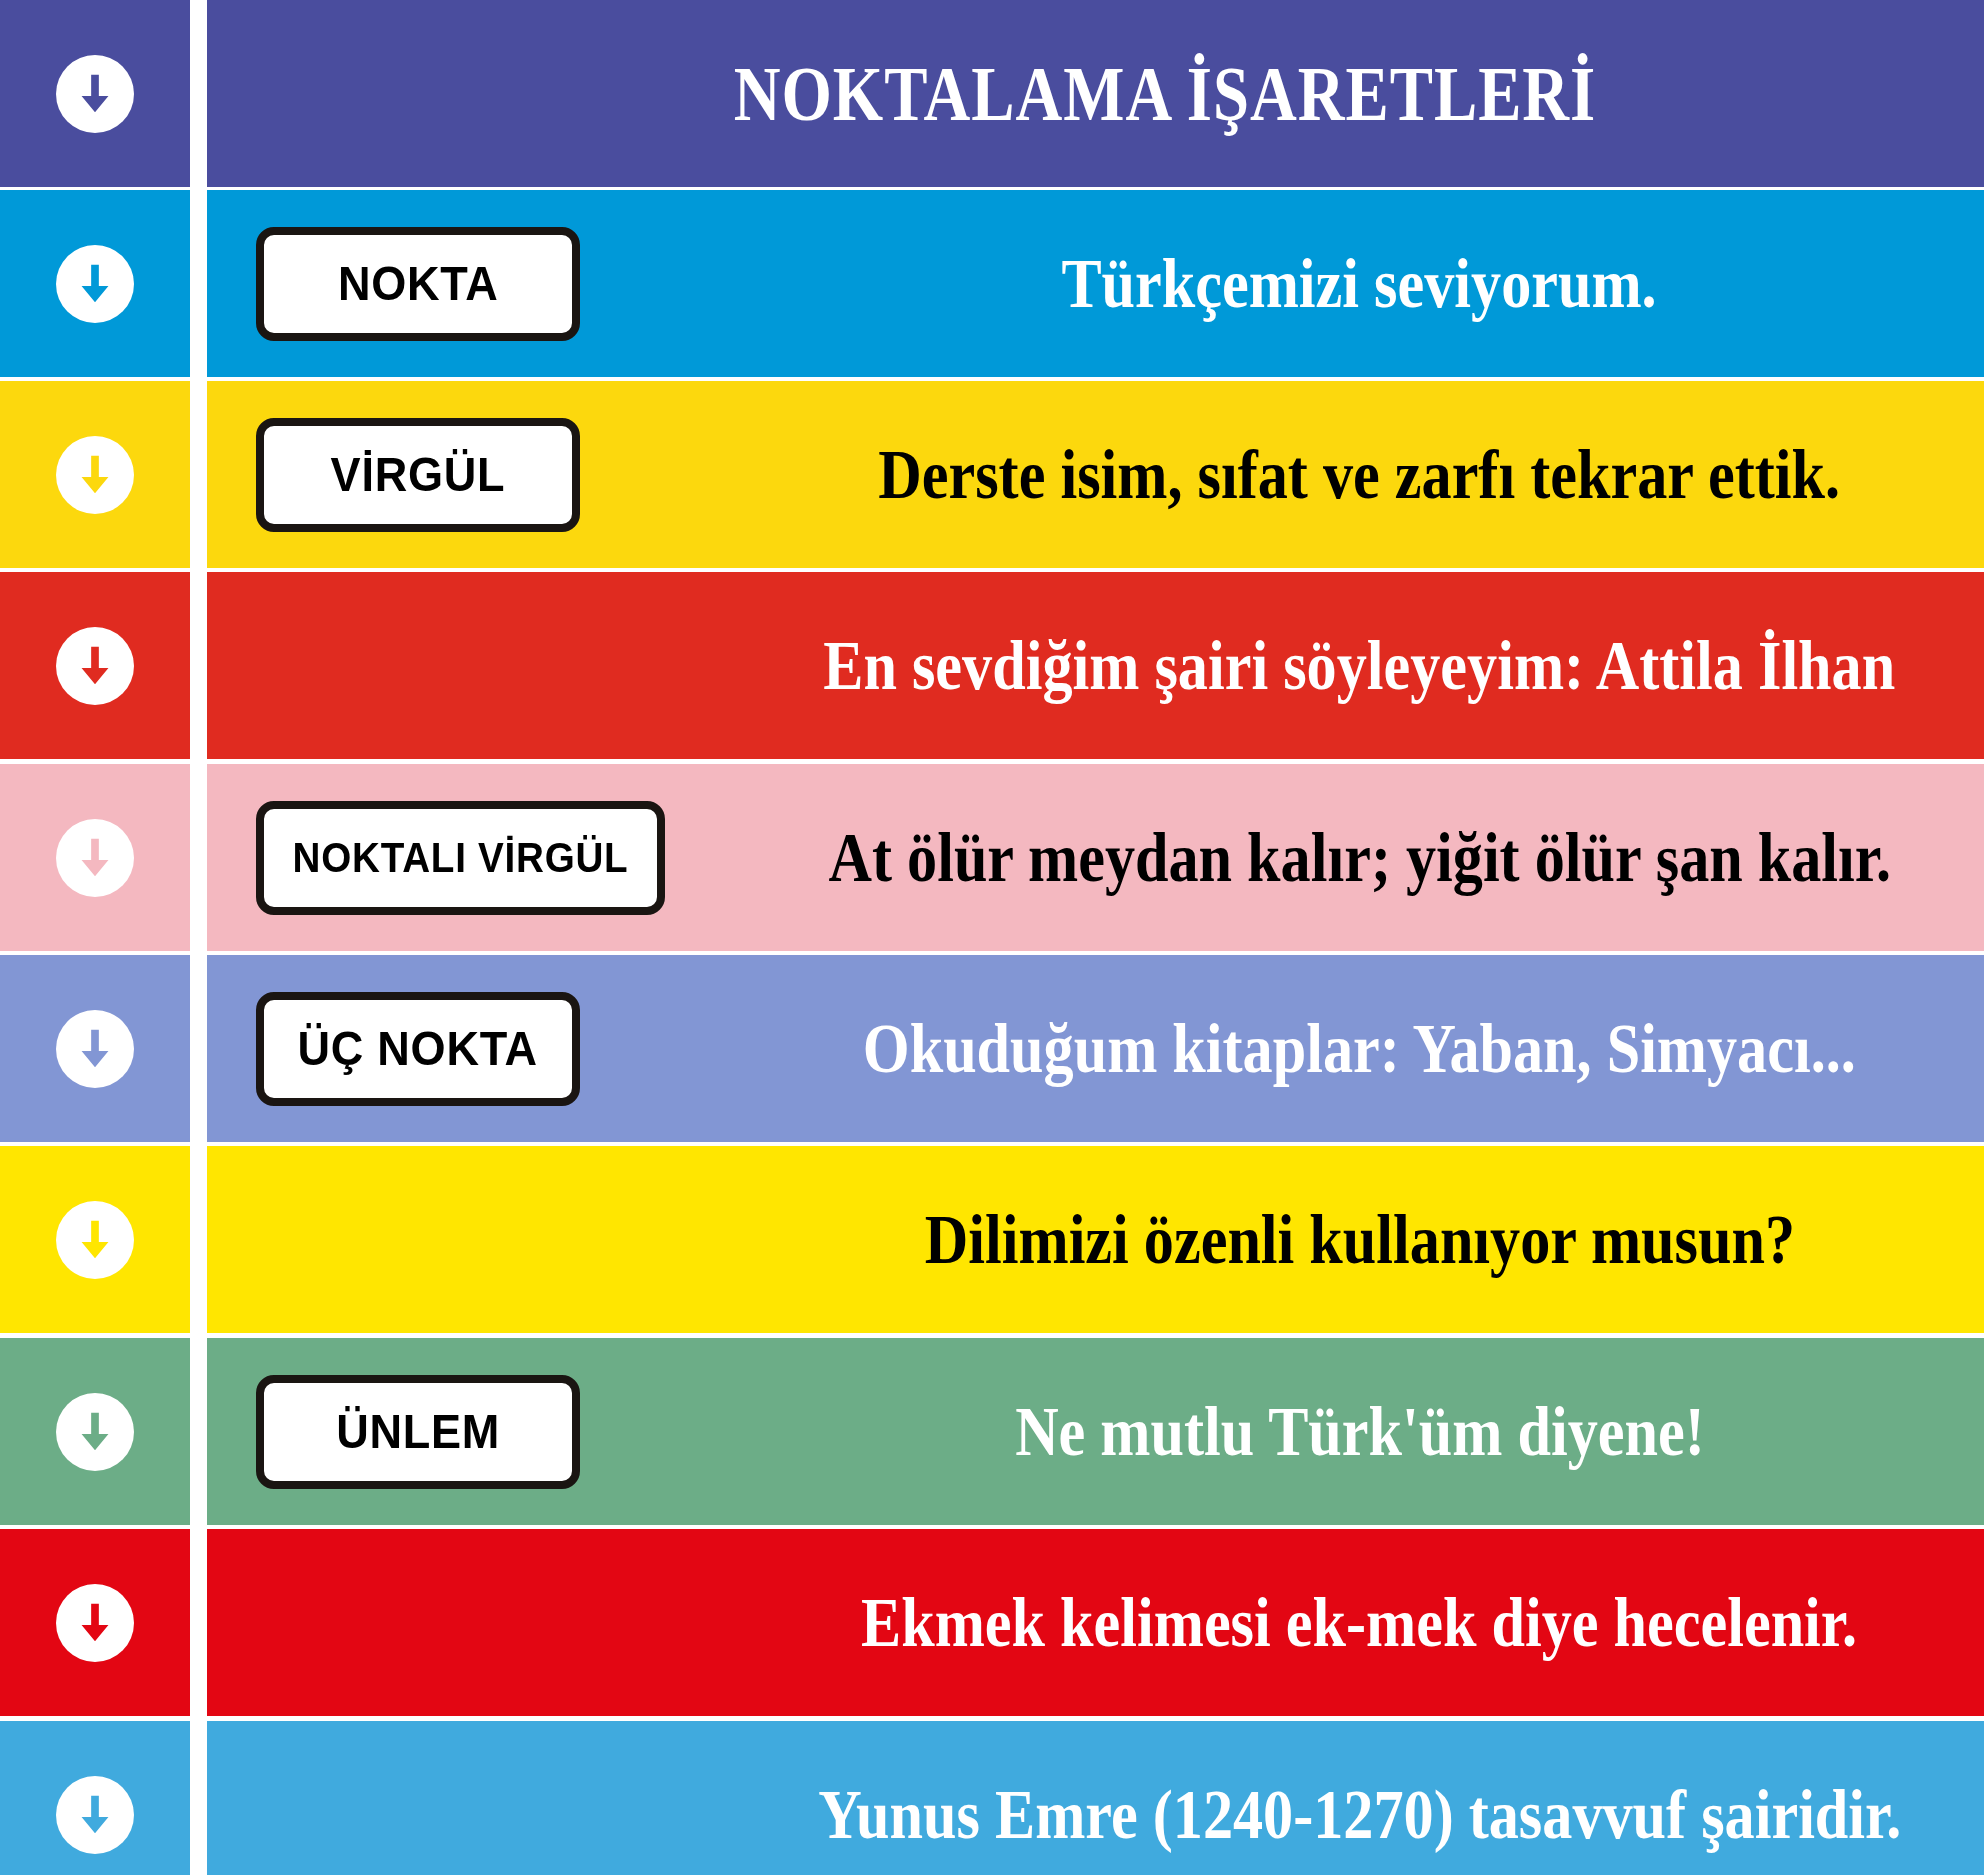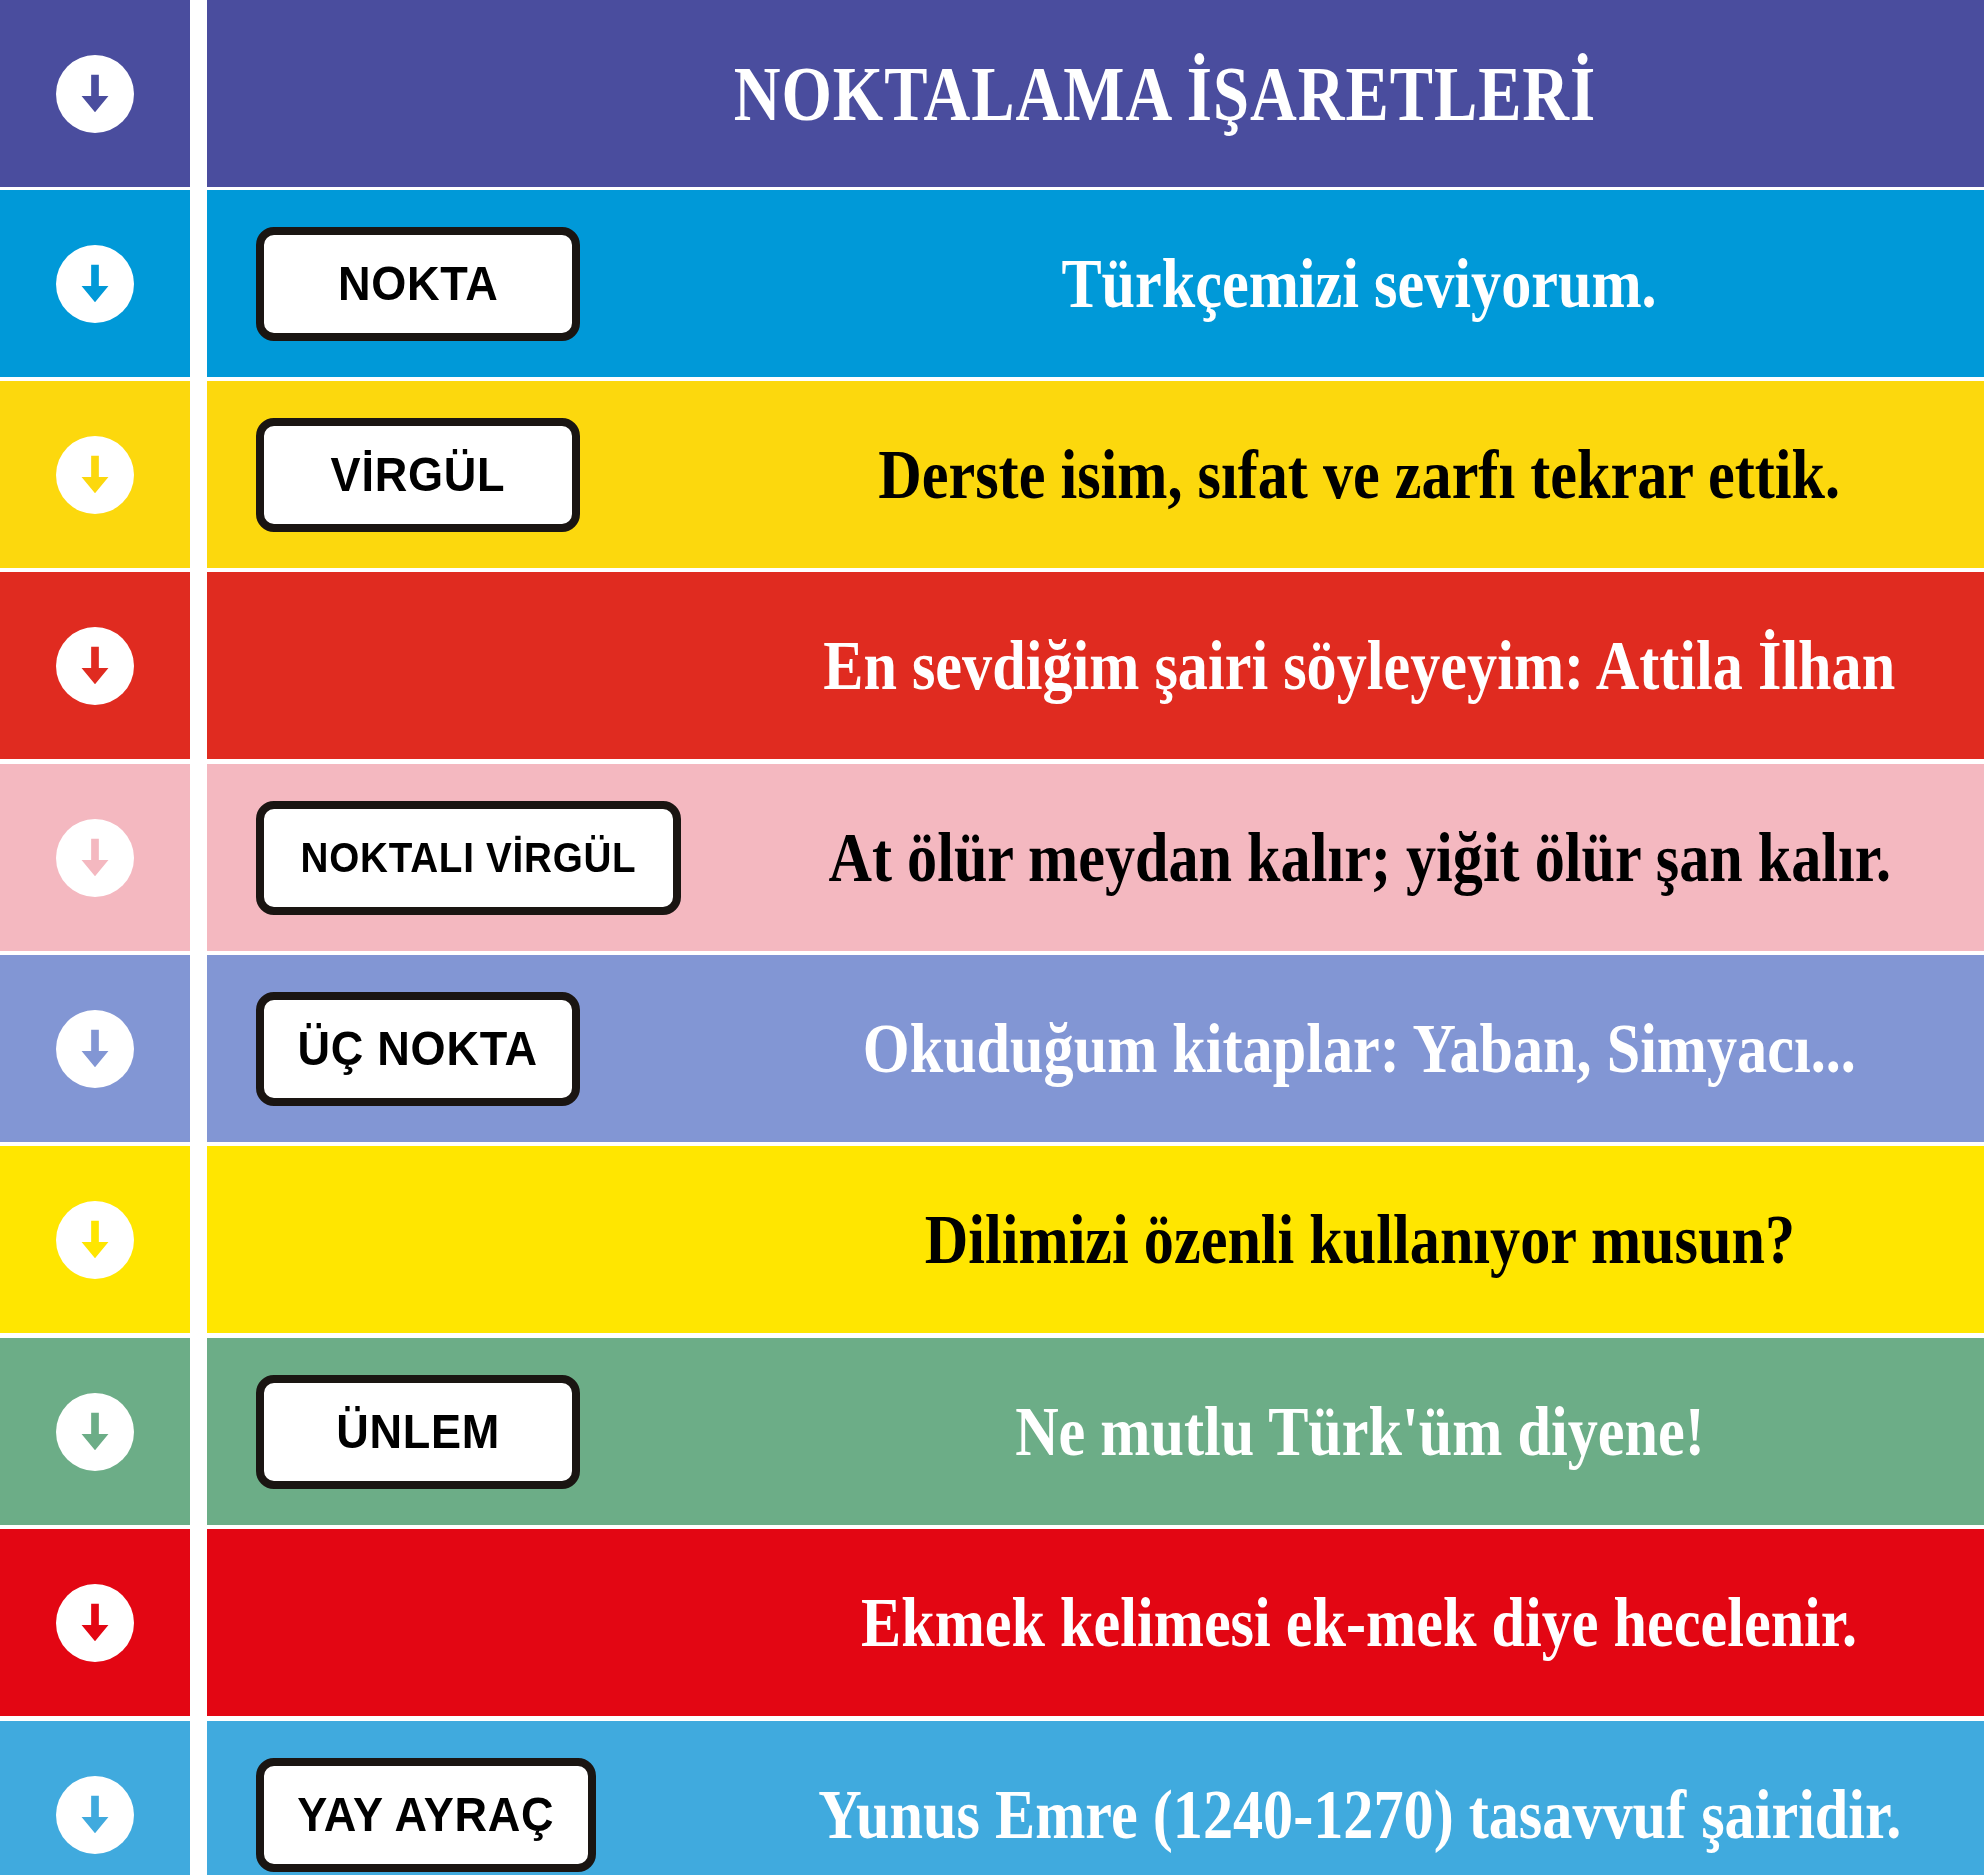--- a/index.html
+++ b/index.html
@@ -104,21 +104,21 @@
     transform: translateY(-50%);
     height: 114px;
     min-width: 324px;
     box-sizing: border-box;
     background: #ffffff;
     border: 8.7px solid #1a1512;
     border-radius: 18px;
     display: flex;
     align-items: center;
     justify-content: center;
-    padding: 0 22px;
+    padding: 0 14px;
   }
   .tag-text {
     font-family: "Liberation Sans", "DejaVu Sans", sans-serif;
     font-weight: bold;
     color: #000000;
     font-size: 49px;
     line-height: 1;
     letter-spacing: 0.8px;
     white-space: nowrap;
     transform: scaleX(0.92);
@@ -299,23 +299,20 @@
       <div class="band" style="top: 1721px; height: 187px;">
         <div class="col-left" style="background: rgb(64, 170, 222);">
           <div class="arrow-badge">
             <svg viewBox="0 0 100 100">
               <path d="M42 10 h16 v44 h20 L50 88 L22 54 h20 z" fill="#40aade"></path>
             </svg>
           </div>
         </div>
         <div class="col-main" style="background: rgb(64, 170, 222);">
           <div class="row-inner">
-            <div class="tag-box">
-              <span class="tag-text">YAY AYRAÇ</span>
-            </div>
             <div class="sentence tone-light"><span>Yunus Emre (1240-1270) tasavvuf şairidir.</span></div>
           </div>
         </div>
       </div>
     </div>
 
 </div>
 
 
 </body></html>

